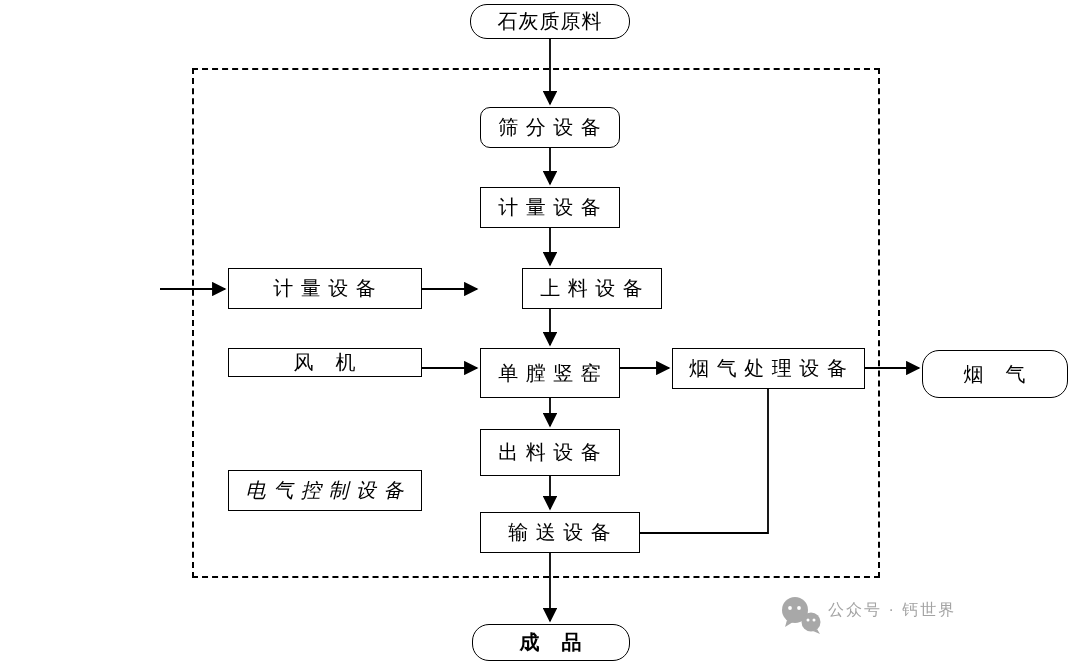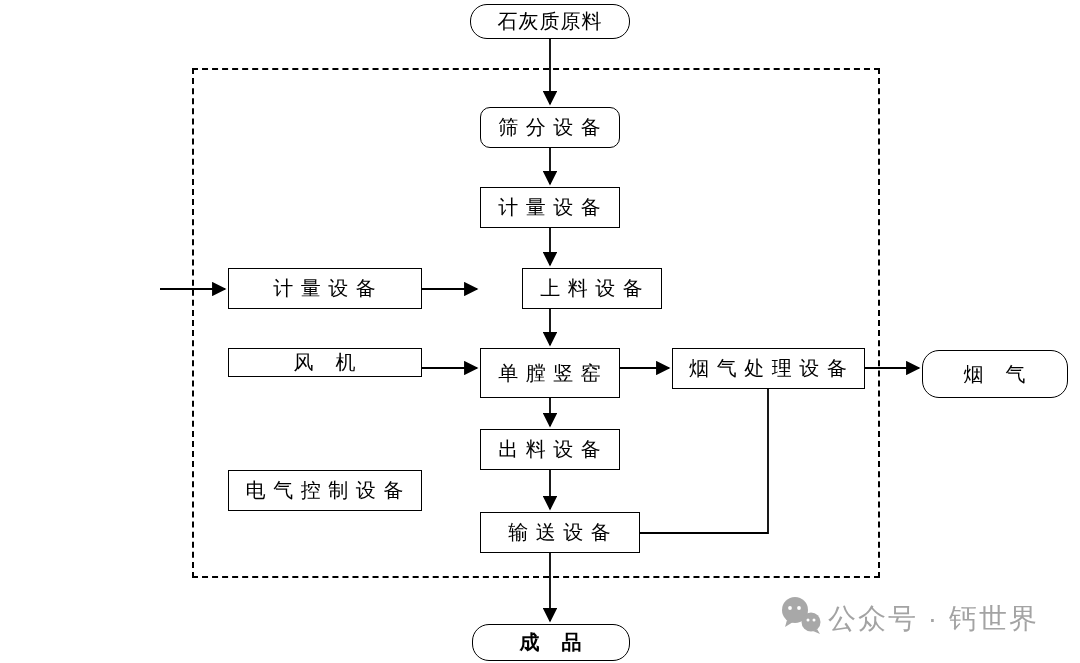--- a/index.html
+++ b/index.html
@@ -26,21 +26,21 @@
     display:flex;align-items:center;justify-content:center;
     font-size:20px;
     letter-spacing:1px;
     white-space:nowrap;
     z-index:2;
   }
   .terminator{ border-radius:17px; }
   .arrows{ position:absolute; left:0; top:0; width:1080px; height:663px; z-index:1; }
   .watermark{
     position:absolute; left:828px; top:600px;
-    font-size:28px; color:#a3a3a3; letter-spacing:2px;
+    font-size:16px; color:#a3a3a3; letter-spacing:2px;
     white-space:nowrap; z-index:3;
   }
   .wm-icon{ position:absolute; left:779px; top:596px; z-index:3; }
 </style>
 </head>
 <body>
 
 <div class="canvas">
 
   <div class="boundary"></div>
@@ -81,34 +81,34 @@
   </div>
   <div class="node" style="left:480px;top:187px;width:140px;height:41px;">
     <span>计 量 设 备</span>
   </div>
   <div class="node" style="left:480px;top:268px;width:140px;height:41px;margin-left:42px;">
     <span>上 料 设 备</span>
   </div>
   <div class="node" style="left:480px;top:348px;width:140px;height:50px;">
     <span>单 膛 竖 窑</span>
   </div>
-  <div class="node" style="left:480px;top:429px;width:140px;height:41px;">
+  <div class="node" style="left:480px;top:429px;width:140px;height:47px;">
     <span>出 料 设 备</span>
   </div>
   <div class="node" style="left:480px;top:512px;width:160px;height:41px;">
     <span>输 送 设 备</span>
   </div>
 
   <div class="node" style="left:228px;top:268px;width:194px;height:41px;">
     <span>计 量 设 备</span>
   </div>
   <div class="node" style="left:228px;top:348px;width:194px;height:29px;text-align:right;">
     <span>风　机</span>
   </div>
-  <div class="node" style="left:228px;top:470px;width:194px;height:41px;">
+  <div class="node" style="left:228px;top:470px;width:194px;height:41px;font-style:italic;">
     <span>电 气 控 制 设 备</span>
   </div>
 
   <div class="node" style="left:672px;top:348px;width:193px;height:41px;">
     <span>烟 气 处 理 设 备</span>
   </div>
 
   <svg class="wm-icon" width="46" height="40" viewBox="0 0 46 40" xmlns="http://www.w3.org/2000/svg">
     <circle cx="16" cy="14" r="13" fill="#a8a8a8"></circle>
     <path d="M8,24 L6,31 L14,26 z" fill="#a8a8a8"></path>

